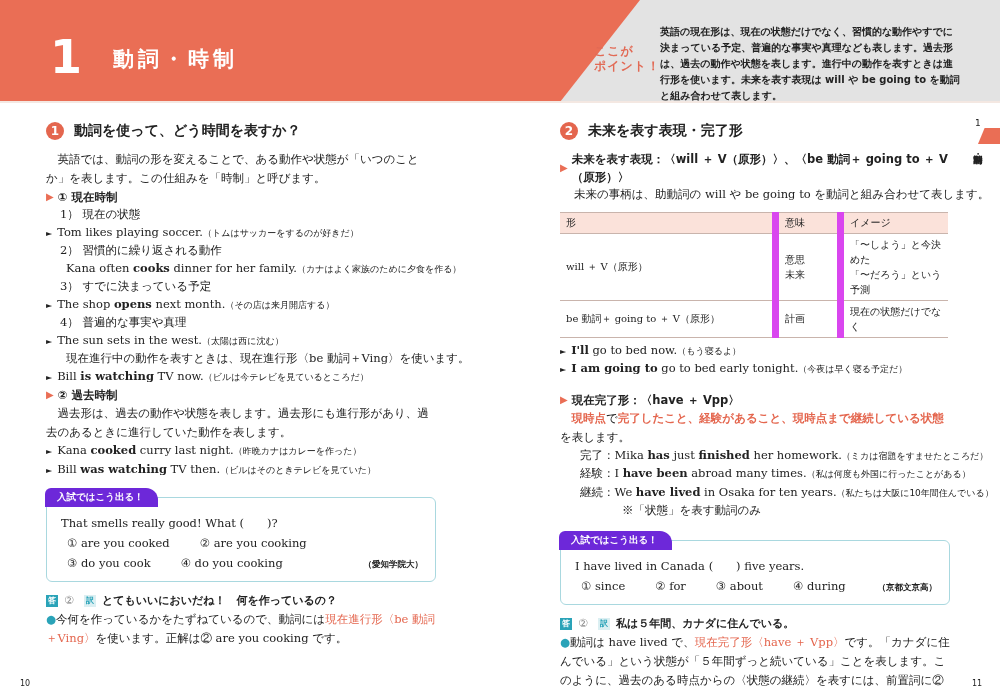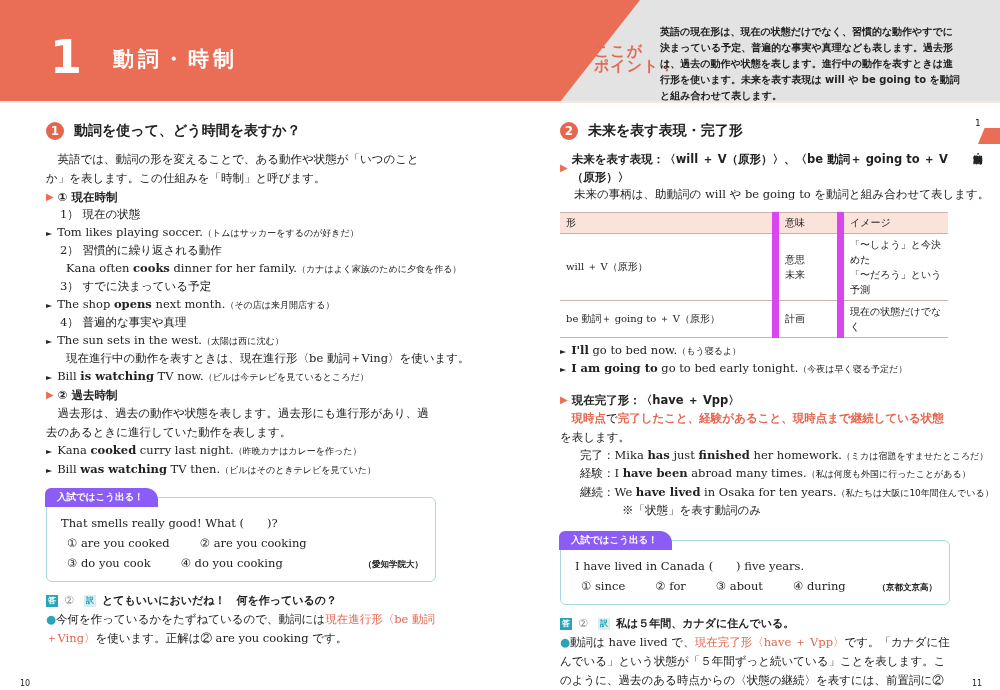--- a/index.html
+++ b/index.html
@@ -23,21 +23,21 @@
   .header-divider { position:absolute; left:0; top:101px; width:1000px; height:2px; background:#f4e8e2; }
   .chapter-num {
     position:absolute; left:50px; top:34px; color:#fff; font-size:46px; font-weight:bold;
     font-family:"DejaVu Sans", "Liberation Sans", sans-serif; line-height:1;
   }
   .chapter-title {
     position:absolute; left:113px; top:45px; color:#fff; font-size:21px; font-weight:bold;
     letter-spacing:4px; font-family:"DejaVu Sans", "Liberation Sans", sans-serif;
   }
   .point-label {
-    position:absolute; left:594px; top:44px; color:#e26a55; font-size:15px; font-weight:bold;
+    position:absolute; left:594px; top:44px; color:#e26a55; font-size:12px; font-weight:bold;
     line-height:15px; text-align:left; letter-spacing:1px;
     font-family:"DejaVu Sans", "Liberation Sans", sans-serif;
   }
   .point-text {
     position:absolute; left:660px; top:24px; width:300px; font-size:10px; line-height:16px;
     color:#222; font-weight:bold; font-family:"DejaVu Sans", "Liberation Sans", sans-serif;
   }
 
   
   .col { position:absolute; top:118px; }
@@ -62,21 +62,21 @@
   .jp-small { font-size:9px; font-family:"DejaVu Sans", "Liberation Sans", sans-serif; }
   .b { font-weight:bold; }
   .red { color:#e4664e; }
 
   
   .exam-box {
     position:relative; border:1.5px solid #a9d8df; border-radius:6px;
     padding:16px 12px 8px 14px; margin-top:14px;
   }
   .exam-tab {
-    position:absolute; left:-2px; top:-10px; background:#8b5cf6; color:#fff;
+    position:absolute; left:-2px; top:-10px; background:#6d28d9; color:#fff;
     font-size:9.5px; font-weight:bold; padding:3px 14px 3px 12px;
     border-radius:6px 12px 0 0; font-family:"DejaVu Sans", "Liberation Sans", sans-serif;
   }
   .exam-q { font-size:11.5px; line-height:19px; }
   .exam-opts { font-size:11.5px; line-height:20px; display:flex; flex-wrap:wrap; padding-left:6px; }
   .exam-opts span { margin-right:30px; }
   .exam-src { position:absolute; right:12px; bottom:10px; font-size:8.5px; font-weight:bold; font-family:"DejaVu Sans", "Liberation Sans", sans-serif; }
 
   .ans-line { font-size:11px; line-height:18px; margin-top:10px; display:flex; align-items:center; font-family:"DejaVu Sans", "Liberation Sans", sans-serif; font-weight:bold; }
   .tag { display:inline-block; width:12px; height:12px; background:#2aa3b8; color:#fff; font-size:8px; text-align:center; line-height:12px; margin-right:6px; }

